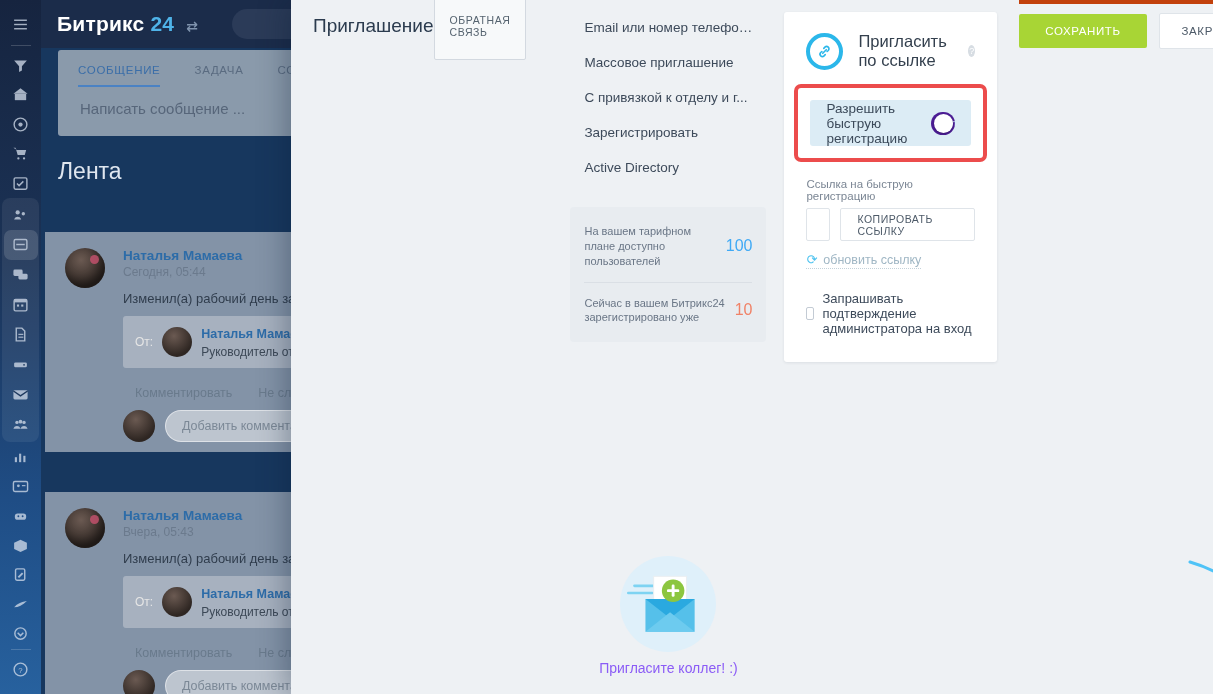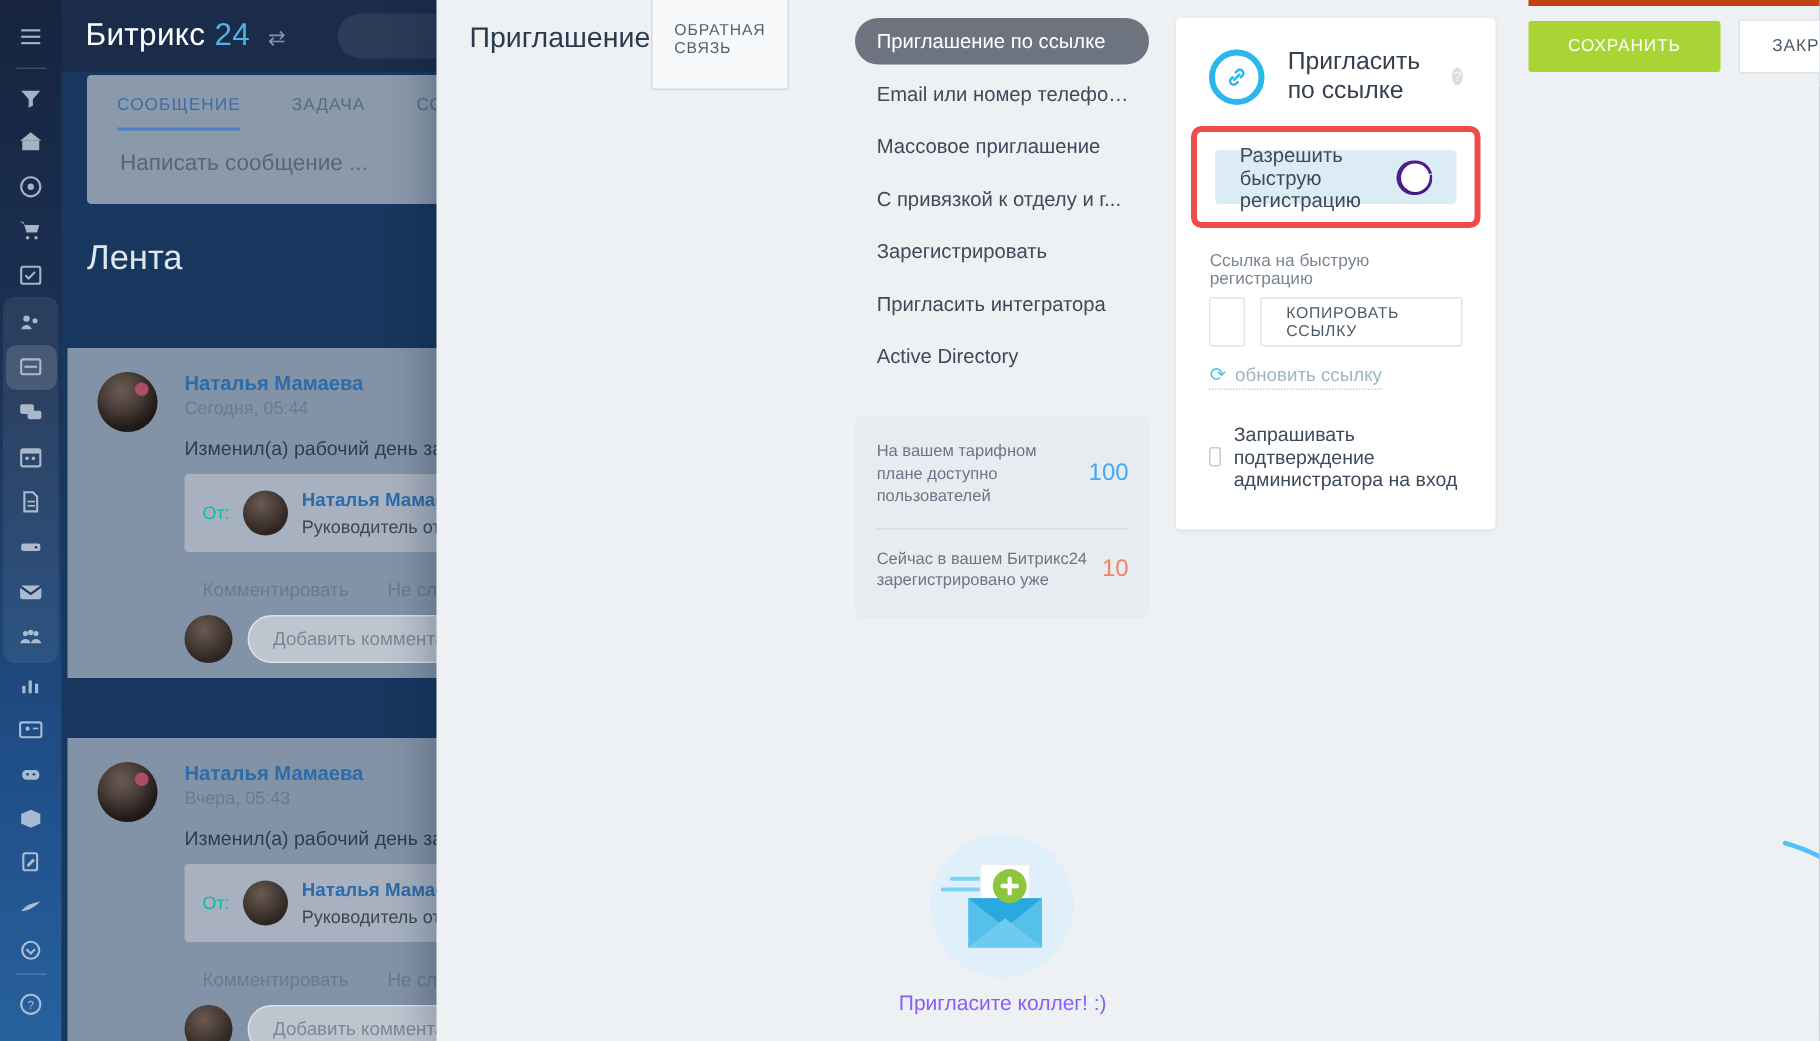--- a/index.html
+++ b/index.html
@@ -31,21 +31,21 @@
     display: flex; flex-direction: column; align-items: center;
     background: rgba(255,255,255,.07); border-radius: 8px; width: 37px; padding: 2px 0;
   }
   .rail-ico.active { background: rgba(255,255,255,.16); border-radius: 7px; }
 
   .bx-header {
     position: absolute; left: 41px; top: 0; right: 0; height: 48px;
     background: #1b2c4a;
     display: flex; align-items: center; padding: 0 16px; gap: 14px;
   }
-  .bx-logo { font-size: 21px; font-weight: 400; color: #fff; letter-spacing: .2px; }
+  .bx-logo { font-size: 21px; font-weight: 700; color: #fff; letter-spacing: .2px; }
   .bx-logo .num { color: #4fb3e8; }
   .bx-logo-sw { color: #7f93ad; font-size: 14px; margin-left: 6px; }
   .bx-search {
     margin-left: 20px; position: relative;
     width: 168px; height: 30px; border-radius: 15px; background: #2b3b58;
     display: flex; align-items: center; justify-content: center;
   }
   .bx-search-text { color: #8496ae; font-size: 11px; letter-spacing: .4px; }
   .bx-search-close {
     position: absolute; right: 0px; top: 0px; width: 30px; height: 30px; border-radius: 50%;
@@ -83,21 +83,21 @@
     border-radius: 50%; background: #c0506b; opacity: .85;
   }
   .bx-post-body { margin-left: 58px; }
   .bx-name { color: #2d6ca8; font-size: 13.5px; font-weight: 700; }
   .bx-time { color: #6b7a8d; font-size: 12px; margin-top: 2px; }
   .bx-text { color: #2f3c4c; font-size: 13px; margin-top: 12px; }
   .bx-quote {
     margin-top: 10px; background: rgba(186,194,205,.65); border-radius: 3px;
     padding: 8px 12px; display: flex; align-items: center; gap: 9px;
   }
-  .bx-quote .lbl { color: #14b8a6; font-size: 12px; }
+  .bx-quote .lbl { color: #e5e5e5; font-size: 12px; }
   .bx-quote .qav {
     width: 30px; height: 30px; border-radius: 50%;
     background: radial-gradient(circle at 40% 30%, #6b5a52, #2e2622 70%);
   }
   .bx-quote .qn { color: #2d6ca8; font-size: 12.5px; font-weight: 700; }
   .bx-quote .qr { color: #3c4856; font-size: 12px; }
   .bx-actions { display: flex; gap: 14px; margin-top: 18px; color: #66landing; }
   .bx-action { color: #697a8c; font-size: 12.5px; margin-left: 12px; }
   .bx-commentbar { display: flex; align-items: center; gap: 10px; margin-top: 10px; }
   .bx-commentbar .cav {
@@ -177,21 +177,21 @@
   .help-dot {
     width: 12px; height: 12px; border-radius: 50%; background: #d7dde3; color: #fff;
     font-size: 9px; display: inline-flex; align-items: center; justify-content: center;
   }
 
   .highlight-wrap {
     border: 4px solid #ec4c4c; border-radius: 7px; padding: 12px;
     margin: 0 -12px 16px -12px; background: #fff;
   }
   .toggle-row {
-    background: #dcecf5; border-radius: 3px; height: 36px;
+    background: #dcecf5; border-radius: 3px; height: 46px;
     display: flex; align-items: center; justify-content: space-between;
     padding: 0 16px;
   }
   .toggle-label { font-size: 13.5px; color: #3c4a5a; }
   .switch {
     width: 48px; height: 23px; border-radius: 12px; background: #4c1d95;
     position: relative; display: flex; align-items: center;
   }
   .switch .on-text {
     position: absolute; left: 9px; color: #d6f0fc; font-size: 8px; letter-spacing: .3px;
@@ -477,26 +477,24 @@
   <div class="modal">
 
     <div class="modal-topbar">
       <div class="modal-title">Приглашение</div>
       <div class="feedback-btn">ОБРАТНАЯ СВЯЗЬ</div>
     </div>
 
     <div class="modal-body">
 
       <div class="m-nav">
-        <div class="m-nav-item active">Приглашение по ссылке</div>
         <div class="m-nav-item">Email или номер телефона</div>
         <div class="m-nav-item">Массовое приглашение</div>
         <div class="m-nav-item">С привязкой к отделу и г...</div>
         <div class="m-nav-item">Зарегистрировать</div>
-        <div class="m-nav-item">Пригласить интегратора</div>
         <div class="m-nav-item">Active Directory</div>
 
         <div class="tariff-box">
           <div class="tariff-row">
             <span class="tariff-label">На вашем тарифном плане доступно пользователей</span>
             <span class="tariff-val blue">100</span>
           </div>
           <div class="tariff-row">
             <span class="tariff-label">Сейчас в вашем Битрикс24 зарегистрировано уже</span>
             <span class="tariff-val orange">10</span>

